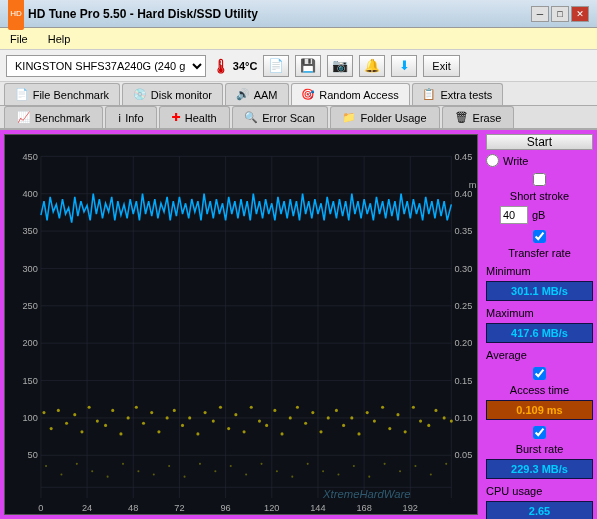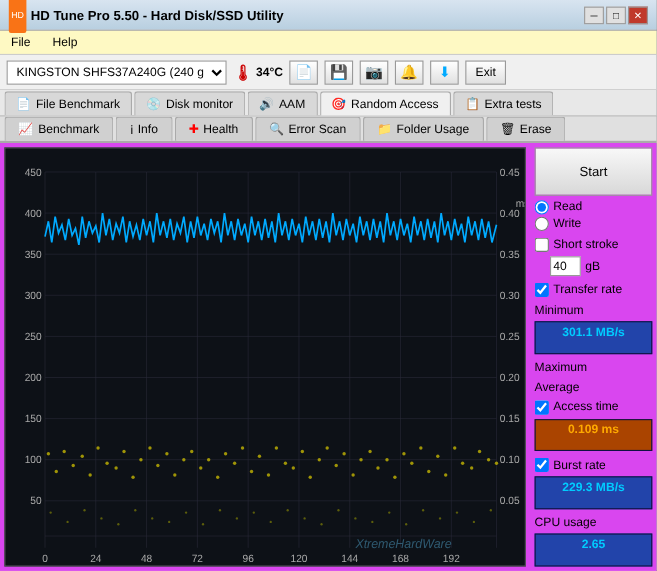--- a/index.html
+++ b/index.html
@@ -155,21 +155,21 @@
       width: 100%;
       height: 44px;
       background: linear-gradient(to bottom, #f8f8f8, #d8d8d8);
       border: 1px solid #999;
       cursor: pointer;
       font-size: 12px;
       font-weight: normal;
     }
     .radio-group { display: flex; flex-direction: column; gap: 2px; }
     .radio-row { display: flex; align-items: center; gap: 4px; font-size: 11px; }
-    .checkbox-row { display: flex; align-items: center; gap: 4px; font-size: 11px; margin-top: 2px; }
+    .checkbox-row { display: flex; align-items: center; gap: 4px; font-size: 11px; margin-top: 2px; flex-direction: column; }
     .spinbox-row { display: flex; align-items: center; gap: 4px; font-size: 11px; margin-left: 14px; }
     .spinbox { width: 28px; height: 18px; border: 1px solid #999; font-size: 11px; padding: 0 2px; }
     .stat-label { font-size: 11px; margin-top: 2px; }
     .stat-value {
       width: 100%;
       height: 30px;
       background: #2244aa;
       color: #00ccff;
       font-size: 11px;
       font-weight: bold;
@@ -440,24 +440,20 @@
 
       <text fill="#4488aa" font-size="11" opacity="0.6" x="310" y="340" font-style="italic">XtremeHardWare</text>
     </svg>
   </div>
 
   <div class="right-panel">
     <button class="start-btn">Start</button>
 
     <div class="radio-group">
       <div class="radio-row">
-        <input type="radio" name="rw" checked="" style="">
-        <span>Read</span>
-      </div>
-      <div class="radio-row">
         <input type="radio" name="rw" style="">
         <span>Write</span>
       </div>
     </div>
 
     <div class="checkbox-row">
       <input type="checkbox" style="">
       <span>Short stroke</span>
     </div>
     <div class="spinbox-row">
@@ -467,20 +463,21 @@
 
     <div class="checkbox-row">
       <input type="checkbox" checked="" style="">
       <span>Transfer rate</span>
     </div>
 
     <span class="stat-label">Minimum</span>
     <div class="stat-value">301.1 MB/s</div>
 
     <span class="stat-label">Maximum</span>
+    <div class="stat-value">417.6 MB/s</div>
 
     <span class="stat-label">Average</span>
 
     <div class="checkbox-row">
       <input type="checkbox" checked="" style="">
       <span>Access time</span>
     </div>
     <div class="stat-value orange">0.109 ms</div>
 
     <div class="checkbox-row">

